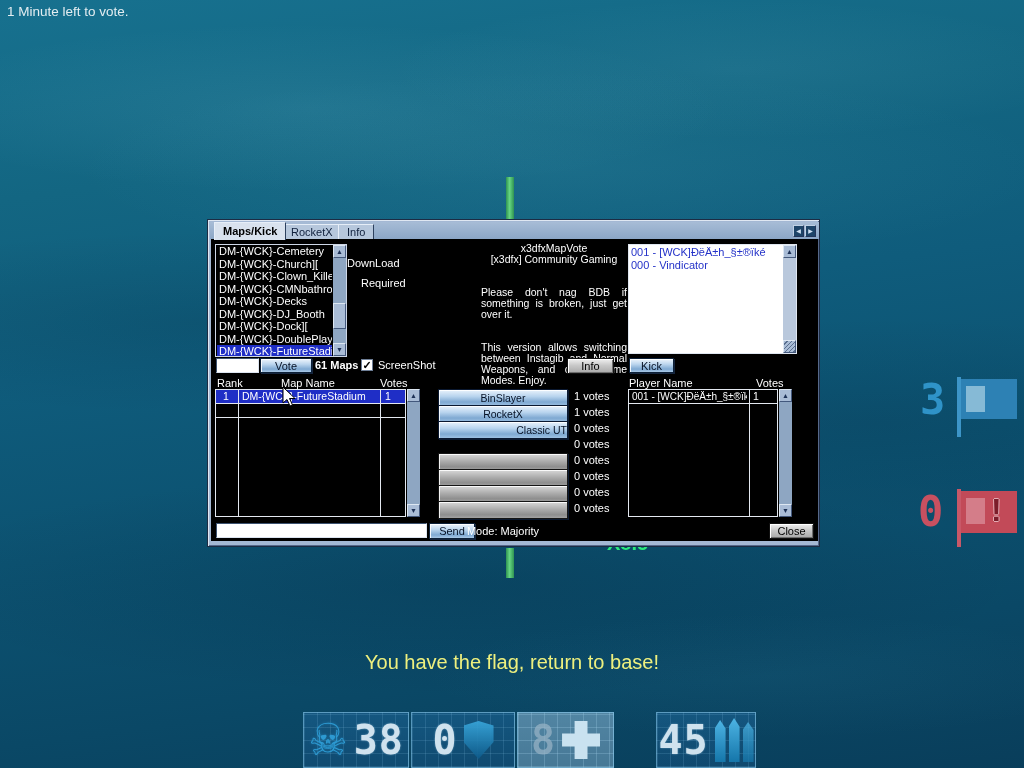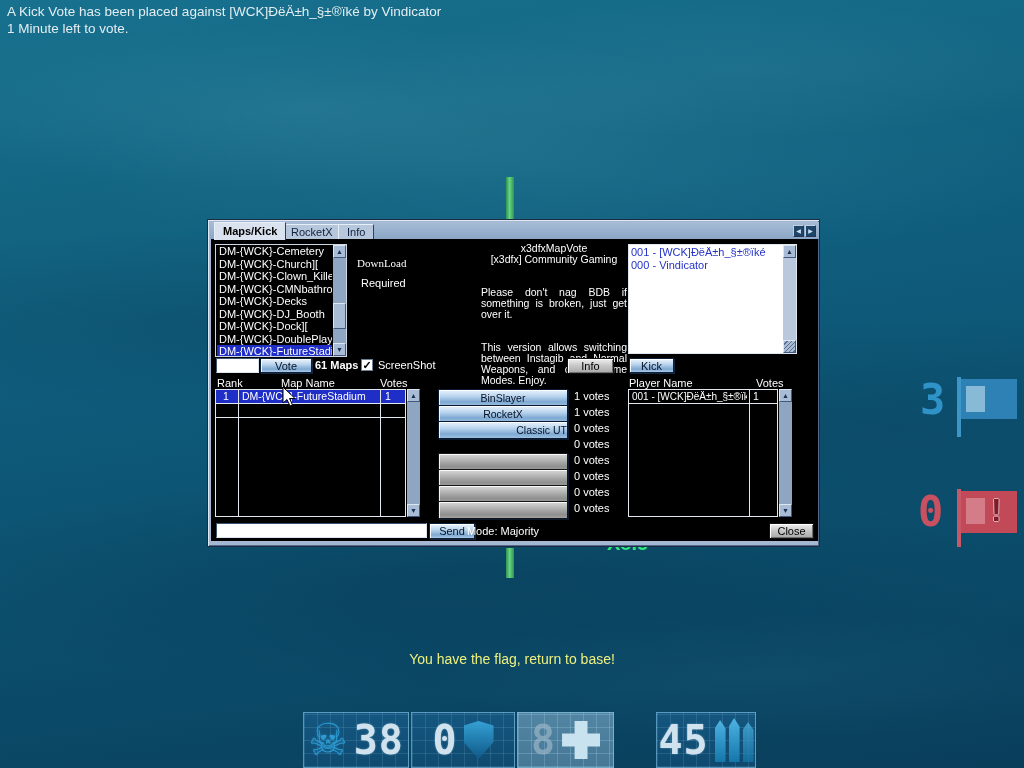--- a/index.html
+++ b/index.html
@@ -13,21 +13,21 @@
       radial-gradient(ellipse 700px 140px at 55% 22%, rgba(120,205,225,.09), transparent 70%),
       radial-gradient(ellipse 640px 130px at 20% 42%, rgba(0,25,45,.14), transparent 70%),
       radial-gradient(ellipse 700px 150px at 85% 55%, rgba(0,25,45,.12), transparent 70%),
       radial-gradient(ellipse 800px 160px at 45% 76%, rgba(0,20,40,.16), transparent 70%),
       radial-gradient(ellipse 500px 90px at 75% 88%, rgba(90,180,205,.06), transparent 70%),
       linear-gradient(172deg,#17718f 0%, #136682 22%, #0f5c7c 42%, #0c5271 62%, #0a4866 82%, #093e5b 100%);
   }
   
   .msg-topleft { position:absolute; left:7px; top:3px; color:#e3edf1; font-size:13.5px; line-height:17px; }
   .msg-center-blue { position:absolute; left:0; top:196px; width:1024px; text-align:center; color:#3eb4dc; font-size:19px; z-index:2; }
-  .msg-yellow { position:absolute; left:0; top:651px; width:1024px; text-align:center; color:#eef07e; font-size:14px; z-index:2; }
+  .msg-yellow { position:absolute; left:0; top:651px; width:1024px; text-align:center; color:#eef07e; font-size:20px; z-index:2; }
   .msg-green { position:absolute; left:607px; top:532px; color:#2be87c; font-size:20px; font-weight:bold; z-index:1; }
   .beam { position:absolute; left:506px; width:8px; z-index:1;
           background:linear-gradient(90deg,#2f9352,#66d682 45%,#2f9352); }
   .beam.top { top:177px; height:45px; }
   .beam.bottom { top:548px; height:30px; }
 
   
   .ctf-digit { position:absolute; font-family:"DejaVu Sans Mono", monospace; font-weight:bold; font-size:42px; }
   .flag { position:absolute; }
   .flag .pole { position:absolute; left:0; top:0; width:4px; }
@@ -126,21 +126,20 @@
   .mode-votes { position:absolute; left:366px; width:50px; height:14px; color:#fff; font-size:11px; line-height:14px; }
 
   .cursor { position:absolute; left:282px; top:386px; z-index:9; }
 </style>
 </head>
 <body>
 
 <div class="scene">
 
   <div class="msg-topleft">
-    <div>A Kick Vote has been placed against [WCK]ÐëÄ±h_§±®ïké by Vindicator</div>
     <div>1 Minute left to vote.</div>
   </div>
 
   <div class="beam top"></div>
   <div class="beam bottom"></div>
   <div class="msg-green">X8.5</div>
   <div class="msg-yellow">You have the flag, return to base!</div>
 
   <div class="ctf-digit" style="left:920px; top:375px; color:#2f93c8;">3</div>
   <div class="flag flag-blue" style="left:957px; top:377px; width:62px; height:62px;">
@@ -204,21 +203,21 @@
         <div class="li-map">DM-{WCK}-DoublePlay][</div>
         <div class="li-map selected">DM-{WCK}-FutureStadium</div>
       </div>
       <div class="vscroll">
         <div class="sbtn up">▲</div>
         <div class="sthumb" style="top:58px; height:26px;"></div>
         <div class="sbtn dn">▼</div>
       </div>
     </div>
 
-    <div class="lbl" style="left:149px; top:37px;font-family:Liberation Serif, serif;">DownLoad</div>
+    <div class="lbl" style="left:139px; top:37px;">DownLoad</div>
     <div class="lbl" style="left:153px; top:57px;">Required</div>
 
     <div class="about-block">
       <div class="ttl">x3dfxMapVote</div>
       <div class="ttl">[x3dfx] Community Gaming</div>
       <p>Please don't nag BDB if something is broken, just get over it.</p>
       <p>This version allows switching between Instagib and Normal Weapons, and other Game Modes.  Enjoy.</p>
     </div>
     <button class="btn-gray" style="left:359px; top:138px; width:47px; height:16px;">Info</button>
 

